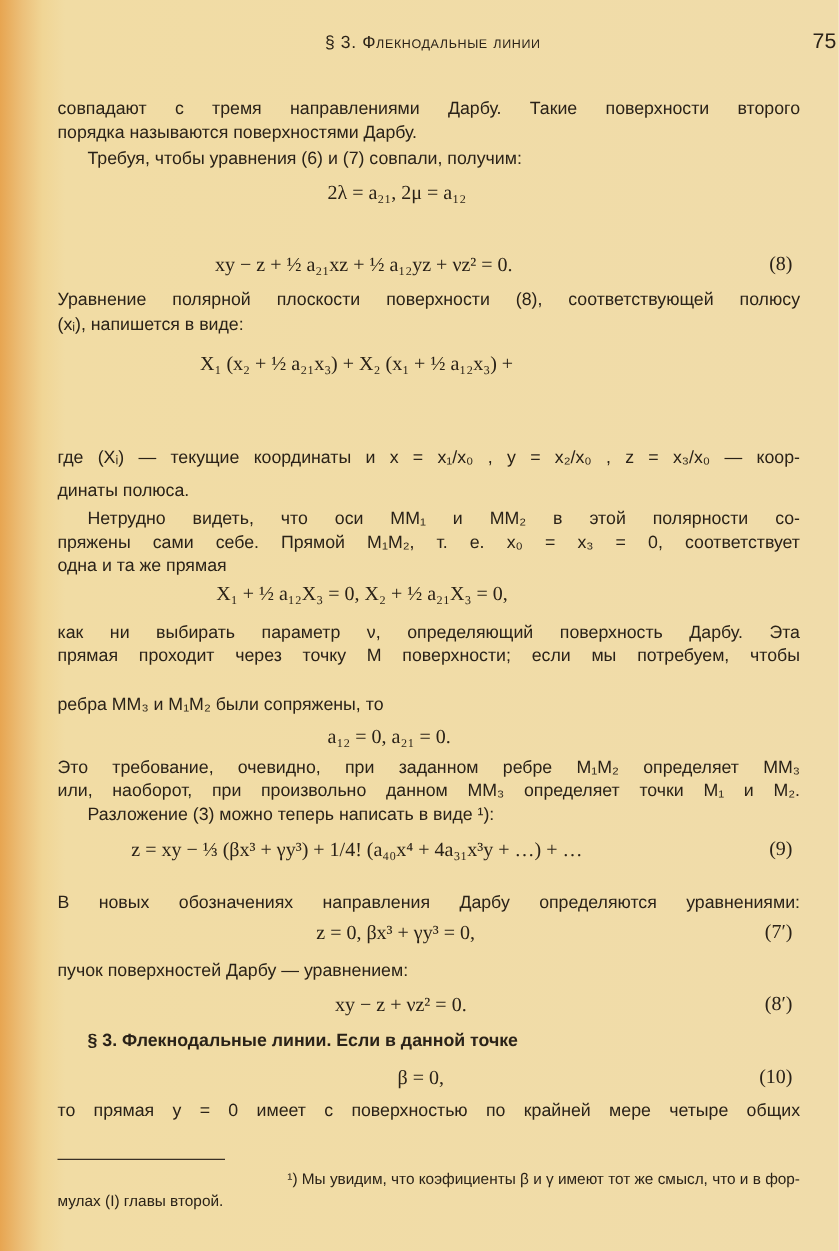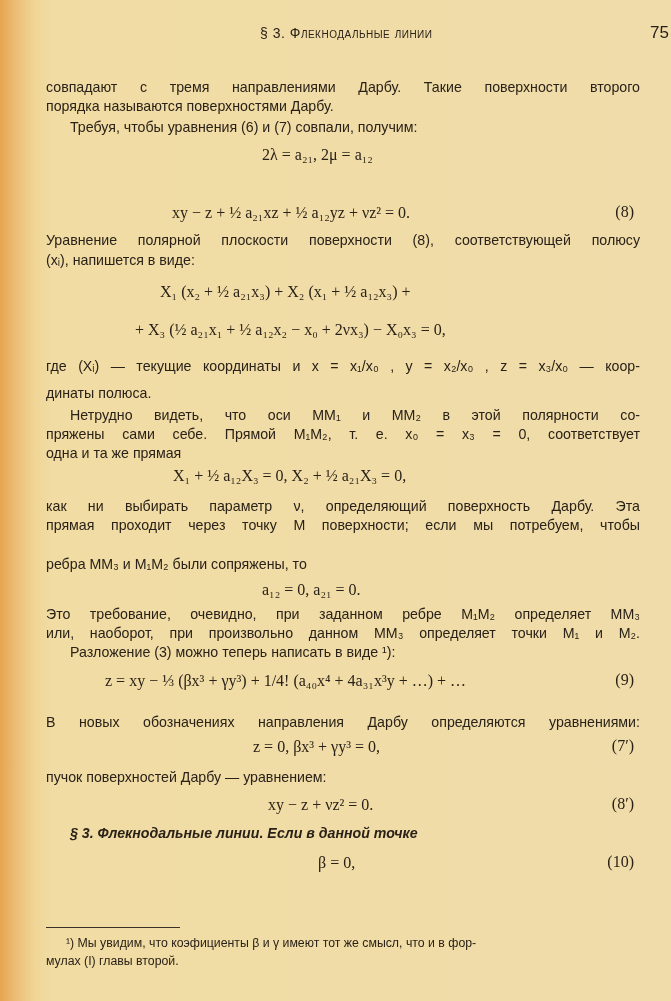--- a/index.html
+++ b/index.html
@@ -24,22 +24,22 @@
     white-space: nowrap; text-align: justify; text-align-last: justify;
   }
   .line.last { text-align-last: left; }
   .line.indent { left: 70px; width: 570px; }
   .formula {
     position: absolute; font-family: "Liberation Serif", serif; font-size: 16px;
     white-space: nowrap; line-height: 20px;
   }
   .eq-num { position: absolute; right: 37px; font-family: "Liberation Serif", serif; font-size: 16px; }
   .rule { position: absolute; left: 46px; top: 927px; width: 134px; border-top: 1px solid #3a3025; }
-  .footnote { position: absolute; font-size: 12.3px; line-height: 16px; white-space: nowrap; }
-  .heading-bold { font-weight: bold; font-style: italic; }
+  .footnote { position: absolute; font-size: 12.3px; line-height: 16px; white-space: nowrap; text-align: right; }
+  .heading-bold { font-weight: bold; }
 </style>
 </head>
 <body>
 
 <div class="page">
 
   <div class="running-head">
     <span class="running-title">§ 3. Флекнодальные линии</span>
     <span class="page-number">75</span>
   </div>
@@ -51,21 +51,20 @@
   <div class="formula" style="top:145px; left:262px">2λ = a₂₁,   2μ = a₁₂</div>
 
 
   <div class="formula" style="top:203px; left:172px">xy − z + ½ a₂₁xz + ½ a₁₂yz + νz² = 0.</div>
   <div class="eq-num" style="top:203px">(8)</div>
 
   <div class="line" style="top:231px">Уравнение полярной плоскости поверхности (8), соответствующей полюсу</div>
   <div class="line last" style="top:251px">(xᵢ), напишется в виде:</div>
 
   <div class="formula" style="top:282px; left:160px">X₁ (x₂ + ½ a₂₁x₃) + X₂ (x₁ + ½ a₁₂x₃) +</div>
-  <div class="formula" style="top:320px; left:135px">+ X₃ (½ a₂₁x₁ + ½ a₁₂x₂ − x₀ + 2νx₃) − X₀x₃ = 0,</div>
 
   <div class="line" style="top:357px">где (Xᵢ) — текущие координаты и x = x₁/x₀ , y = x₂/x₀ , z = x₃/x₀ — коор-</div>
   <div class="line last" style="top:384px">динаты полюса.</div>
   <div class="line indent" style="top:406px">Нетрудно видеть, что оси MM₁ и MM₂ в этой полярности со-</div>
   <div class="line" style="top:425px">пряжены сами себе. Прямой M₁M₂, т. е. x₀ = x₃ = 0, соответствует</div>
   <div class="line last" style="top:444px">одна и та же прямая</div>
 
   <div class="formula" style="top:466px; left:173px">X₁ + ½ a₁₂X₃ = 0,   X₂ + ½ a₂₁X₃ = 0,</div>
 
   <div class="line" style="top:497px">как ни выбирать параметр ν, определяющий поверхность Дарбу. Эта</div>
@@ -89,19 +88,20 @@
   <div class="line last" style="top:768px">пучок поверхностей Дарбу — уравнением:</div>
 
   <div class="formula" style="top:795px; left:268px">xy − z + νz² = 0.</div>
   <div class="eq-num" style="top:795px">(8′)</div>
 
   <div class="line indent last heading-bold" style="top:824px">§ 3. Флекнодальные линии. Если в данной точке</div>
 
   <div class="formula" style="top:853px; left:318px">β = 0,</div>
   <div class="eq-num" style="top:853px">(10)</div>
 
+  <div class="line" style="top:880px">то прямая y = 0 имеет с поверхностью по крайней мере четыре общих</div>
 
   <div class="rule"></div>
 
   <div class="footnote" style="top:935px; left:66px; width:574px">¹) Мы увидим, что коэфициенты β и γ имеют тот же смысл, что и в фор-</div>
   <div class="footnote" style="top:953px; left:46px">мулах (I) главы второй.</div>
 
 </div>
 
 </body></html>

